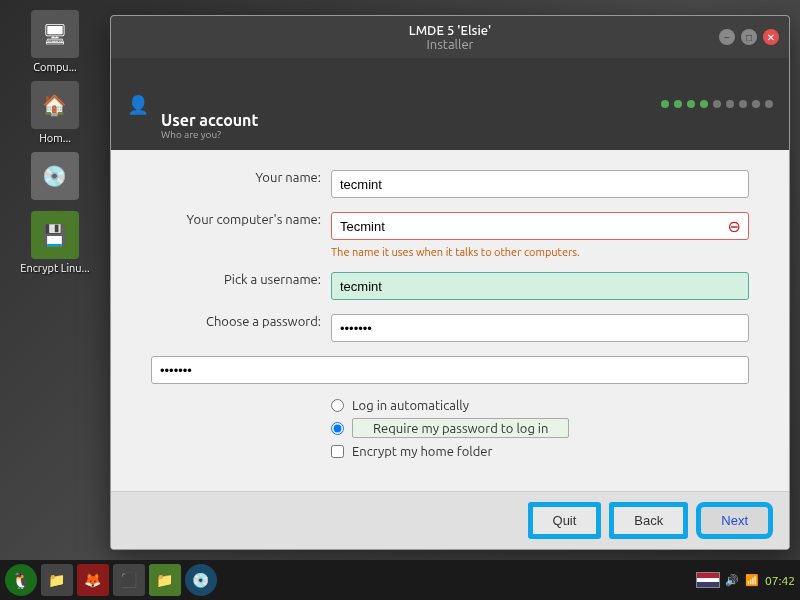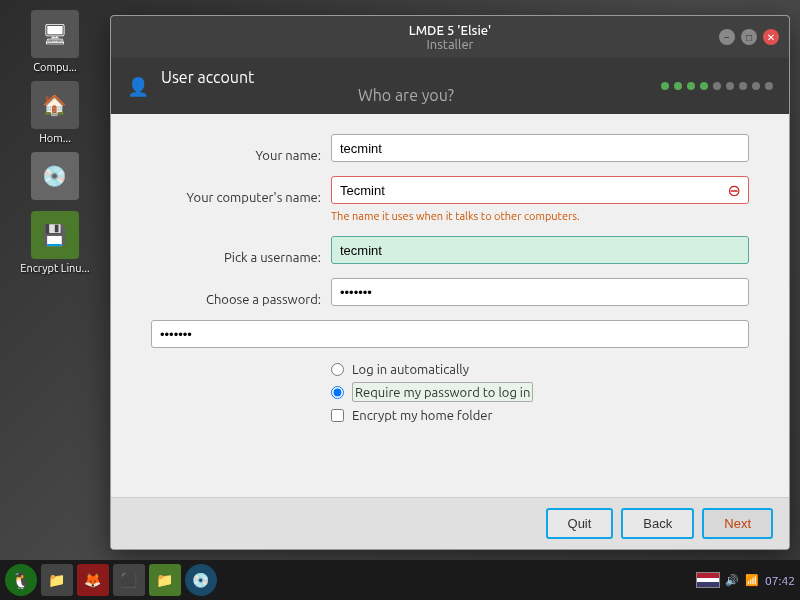--- a/index.html
+++ b/index.html
@@ -207,26 +207,26 @@
       display: flex;
       align-items: center;
       justify-content: center;
       color: #ddd;
       font-size: 18px;
     }
 
     .header-content { flex: 1; }
     .header-title {
       font-size: 16px;
-      font-weight: 400;
+      font-weight: 700;
+      margin-top: 43px;
     }
     .header-sub {
-      font-size: 16px;
+      font-size: 10px;
       color: #aaa;
-      text-align: center;
     }
 
     .progress-dots {
       display: flex;
       gap: 5px;
       align-items: center;
     }
 
     .dot {
       width: 8px;
@@ -242,21 +242,21 @@
       flex: 1;
       background: #f0f0f0;
       padding: 20px 40px;
       display: flex;
       flex-direction: column;
       gap: 14px;
     }
 
     .form-row {
       display: flex;
-      align-items: flex-end;
+      align-items: flex-start;
       gap: 10px;
     }
 
     .form-label {
       width: 170px;
       text-align: right;
       color: #333;
       font-size: 13px;
       flex-shrink: 0;
     }
@@ -334,55 +334,56 @@
 
     .radio-label {
       font-size: 13px;
       color: #333;
     }
 
     .radio-selected {
       background: #e8f4e8;
       border: 1px solid #aaa;
       border-radius: 2px;
-      padding: 2px 2px;
+      padding: 2px 20px;
     }
 
     
     .window-footer {
       background: #e0e0e0;
       border-top: 1px solid #ccc;
       padding: 10px 16px;
       display: flex;
       justify-content: flex-end;
       gap: 8px;
     }
 
     .footer-btn {
       padding: 6px 20px;
       border-radius: 3px;
       font-size: 13px;
       cursor: pointer;
-      border: 2px solid #0ea5e9;
+      border: 5px solid #0ea5e9;
     }
 
     .btn-quit {
       background: #e8e8e8;
       color: #333;
     }
 
     .btn-back {
       background: #e8e8e8;
       color: #333;
     }
 
     .btn-next {
       background: #d8d8d8;
-      color: #c2410c;
+      color: #1d4ed8;
       cursor: default;
+      border-radius: 8px;
     }
   </style>
 </head>
 <body>
 
 <div class="desktop">
 
   <div class="desktop-icons">
     <div class="desktop-icon">
       <div class="icon-img">🖥</div>
@@ -499,17 +500,17 @@
     <div class="taskbar-btn">⬛</div>
     <div class="taskbar-btn active">📁</div>
     <div class="taskbar-btn" style="background:#1a4a6a; border-radius:50%;">💿</div>
 
     <div class="taskbar-spacer"></div>
 
     <div class="taskbar-tray">
       <div class="tray-flag"></div>
       <span>🔊</span>
       <span>📶</span>
-      <span class="tray-time" style="color:#c4b5fd;font-size:12px;">07:42</span>
+      <span class="tray-time" style="color:#bef264;font-size:12px;">07:42</span>
     </div>
   </div>
 
 </div>
 
 </body></html>

